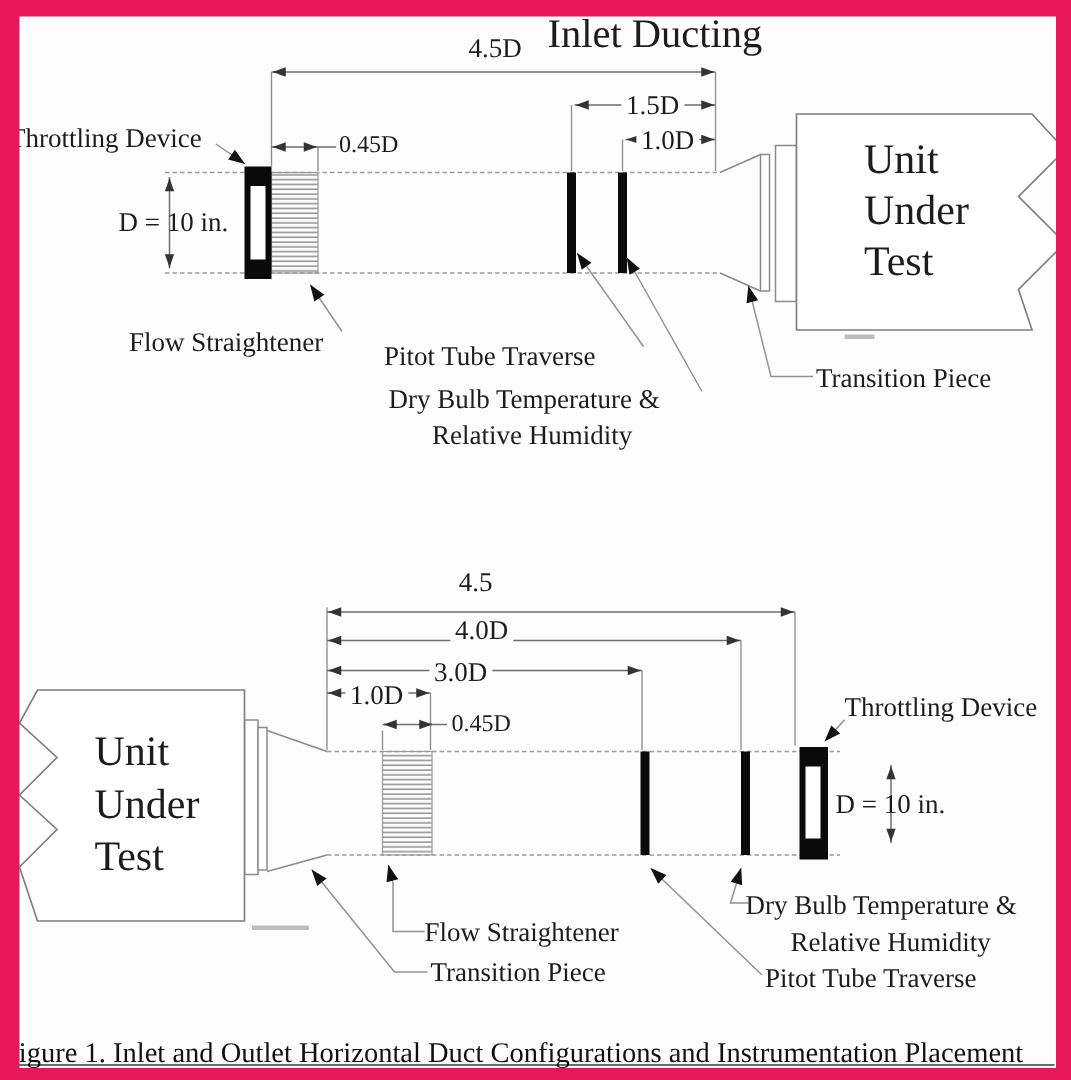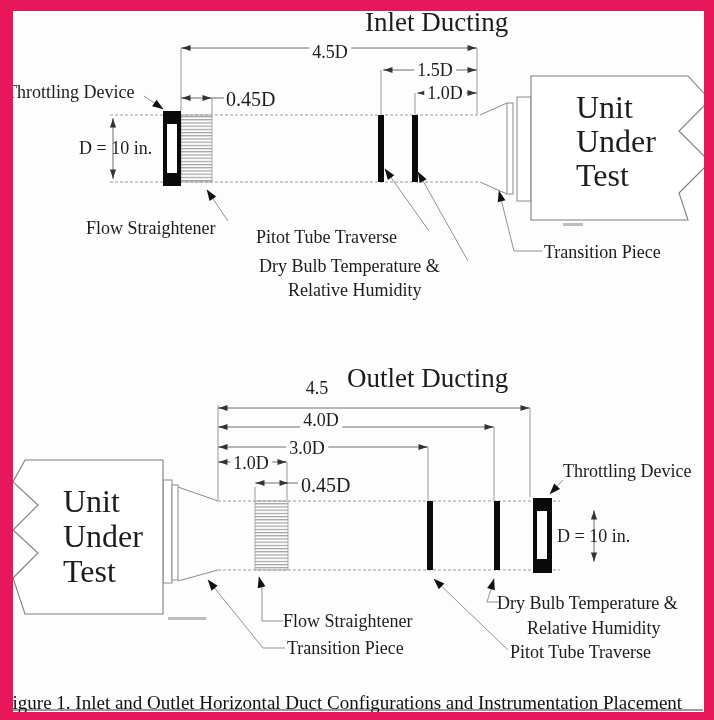--- a/index.html
+++ b/index.html
@@ -10,22 +10,22 @@
   .ln{stroke:#8a8a8a;stroke-width:1;fill:#ffffff;}
   .tr{stroke:#8a8a8a;stroke-width:1;fill:none;}
   .box{stroke:#7e7e7e;stroke-width:1.1;fill:#ffffff;}
   .ext{stroke:#8c8c8c;stroke-width:0.9;}
   .dim{stroke:#6e6e6e;stroke-width:1;fill:none;}
   .lead{stroke:#929292;stroke-width:1;fill:none;}
   .t{position:absolute;color:#1c1c1c;white-space:nowrap;font-family:Liberation Serif, serif;}
   .title{font-size:27px;}
   .lab{font-size:18px;}
   .dimlab{font-size:18px;background:#fdfdfd;padding:0 3px;transform:translateX(-50%);}
-  .dimlab-l{font-size:20px;}
-  .uut{font-size:32px;line-height:34px;}
+  .dimlab-l{font-size:16px;}
+  .uut{font-size:28px;line-height:34px;}
   .caption{font-size:19px;color:#101010;}
   .b{position:absolute;background:#E8175C;z-index:10;}
 </style>
 </head>
 <body>
 
 <div id="stage">
 
   <svg width="714" height="720" viewBox="0 0 714 720">
     <defs>
@@ -141,38 +141,37 @@
       <path class="lead" d="M283,621 L262,621 L262,589 L259,577" marker-end="url(#leadA)"></path>
       <path class="lead" d="M285,648 L263,648 L208,580" marker-end="url(#leadA)"></path>
       <line class="lead" x1="508" y1="650" x2="434" y2="579" marker-end="url(#leadA)"></line>
       <path class="lead" d="M499,602 L487,602 L494,579" marker-end="url(#leadA)"></path>
     </g>
 
     <line x1="2" y1="710" x2="703" y2="710" stroke="#3a3a3a" stroke-width="1"></line>
   </svg>
 
   <div class="t title" style="left:365px;top:7px">Inlet Ducting</div>
-  <div class="t dimlab" style="left:330px;top:42px">4.5D</div>
+  <div class="t dimlab" style="left:330px;top:22px">4.5D</div>
   <div class="t dimlab" style="left:435px;top:60px">1.5D</div>
   <div class="t dimlab" style="left:445px;top:83px">1.0D</div>
   <div class="t dimlab-l" style="left:226px;top:88px">0.45D</div>
   <div class="t lab" style="left:6px;top:82px">Throttling Device</div>
   <div class="t lab" style="left:79px;top:138px">D = 10 in.</div>
   <div class="t lab" style="left:86px;top:218px">Flow Straightener</div>
   <div class="t lab" style="left:256px;top:227px">Pitot Tube Traverse</div>
   <div class="t lab" style="left:259px;top:256px">Dry Bulb Temperature &amp;</div>
   <div class="t lab" style="left:288px;top:280px">Relative Humidity</div>
   <div class="t lab" style="left:544px;top:242px">Transition Piece</div>
   <div class="t uut" style="left:576px;top:90px">
     <div>Unit</div>
     <div>Under</div>
     <div>Test</div>
   </div>
 
-  <div class="t title" style="left:347px;top:363px">Outlet Ducting</div>
   <div class="t dimlab" style="left:317px;top:378px">4.5</div>
   <div class="t dimlab" style="left:321px;top:410px">4.0D</div>
   <div class="t dimlab" style="left:307px;top:438px">3.0D</div>
   <div class="t dimlab" style="left:251px;top:453px">1.0D</div>
   <div class="t dimlab-l" style="left:301px;top:474px">0.45D</div>
   <div class="t lab" style="left:563px;top:461px">Throttling Device</div>
   <div class="t lab" style="left:557px;top:526px">D = 10 in.</div>
   <div class="t lab" style="left:497px;top:593px">Dry Bulb Temperature &amp;</div>
   <div class="t lab" style="left:527px;top:618px">Relative Humidity</div>
   <div class="t lab" style="left:510px;top:642px">Pitot Tube Traverse</div>

